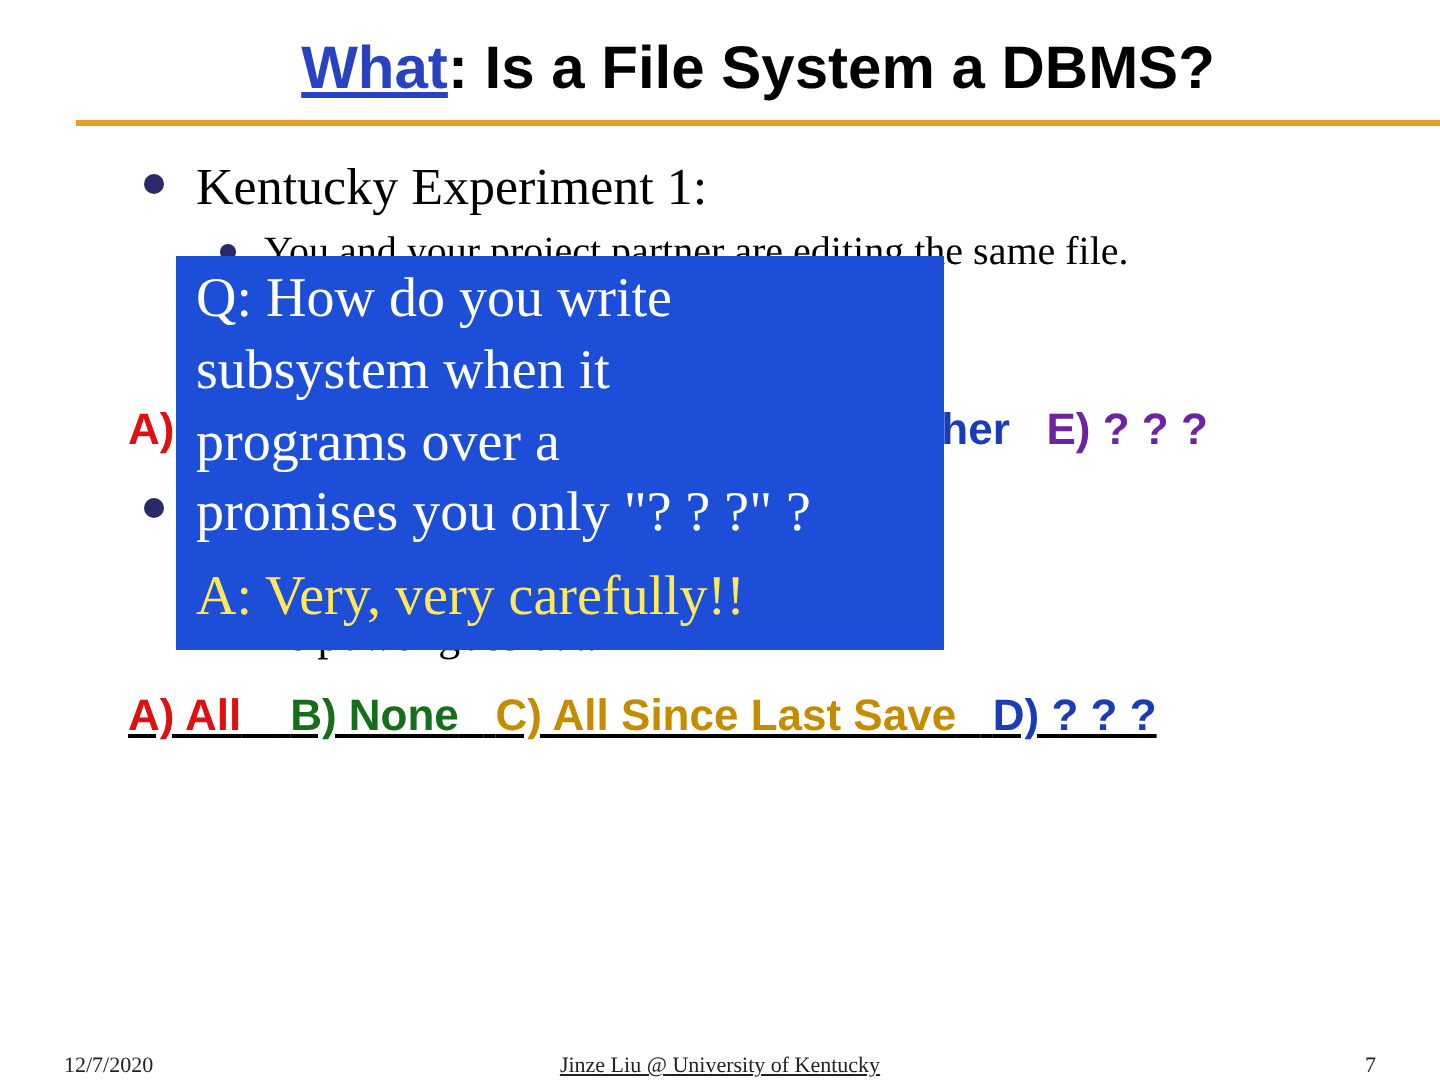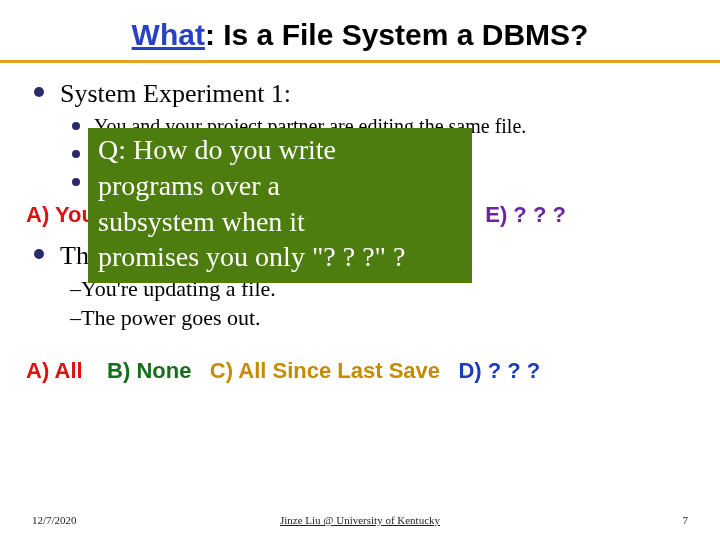--- a/index.html
+++ b/index.html
@@ -10,20 +10,21 @@
     background: #fff;
     font-family: "Times New Roman", Times, serif;
     color: #000;
     overflow: hidden;
   }
   .slide {
     position: relative;
     width: 720px;
     height: 540px;
     box-sizing: border-box;
+    padding-left: 38px;
   }
   .title {
     font-family: Arial, Helvetica, sans-serif;
     font-weight: bold;
     font-size: 30px;
     text-align: center;
     padding: 18px 20px 8px 20px;
   }
   .title .accent {
     color: #2942c2;
@@ -69,34 +70,34 @@
   .ans-a { color: #d11; }
   .ans-b { color: #156e19; }
   .ans-c { color: #c58c00; }
   .ans-d { color: #1a3cb8; }
   .ans-e { color: #6d24a3; }
   .overlay {
     position: absolute;
     left: 88px;
     top: 128px;
     width: 364px;
-    background: #4d7c0f;
+    background: #1d4ed8;
     color: #fff;
     font-size: 28px;
     line-height: 1.28;
     padding: 4px 10px 8px 10px;
     box-shadow: 0 0 0 rgba(0,0,0,0);
   }
   .overlay .ans-line {
     color: #ffe85a;
     margin-top: 6px;
   }
   .footer {
     position: absolute;
-    left: 0; right: 0; bottom: 14px;
+    left: 0; right: 0; bottom: 1px;
     font-size: 11px;
     color: #222;
   }
   .footer .date { position: absolute; left: 32px; bottom: 0; }
   .footer .ctr  { width: 100%; text-align: center; text-decoration: underline; }
   .footer .num  { position: absolute; right: 32px; bottom: 0; }
 </style>
 </head>
 <body>
 
@@ -104,21 +105,21 @@
 
   <div class="title">
     <span class="accent">What</span><span>: Is a File System a DBMS?</span>
   </div>
   <div class="rule"></div>
 
   <div class="body">
 
     <div class="row">
       <div class="bullet1"></div>
-      <div class="lvl1-text">System Experiment 1:</div>
+      <div class="lvl1-text">Kentucky Experiment 1:</div>
     </div>
 
     <div class="row">
       <div class="bullet2"></div>
       <div class="lvl2-text">You and your project partner are editing the same file.</div>
     </div>
     <div class="row">
       <div class="bullet2"></div>
       <div class="lvl2-text">You both save it at the same time.</div>
     </div>
@@ -136,34 +137,35 @@
     </div>
 
     <div class="row">
       <div class="bullet1"></div>
       <div class="lvl1-text">Thought Experiment 2:</div>
     </div>
 
     <div class="dash-row">–<span>You're updating a file.</span></div>
     <div class="dash-row">–<span>The power goes out.</span></div>
 
-    <div class="answers" style="margin-top:25px;">
+    <div class="answers" style="margin-top:12px;text-decoration:underline;">
       <span class="ans ans-a">A) All</span><span class="ans">   </span>
       <span class="ans ans-b">B) None</span><span class="ans">  </span>
       <span class="ans ans-c">C) All Since Last Save</span><span class="ans">  </span>
       <span class="ans ans-d">D) ? ? ?</span>
     </div>
 
   </div>
 
   <div class="overlay">
     <div>Q: How do you write</div>
+    <div>subsystem when it</div>
     <div>programs over a</div>
-    <div>subsystem when it</div>
     <div>promises you only "? ? ?" ?</div>
+    <div class="ans-line">A: Very, very carefully!!</div>
   </div>
 
   <div class="footer">
     <div class="date">12/7/2020</div>
     <div class="ctr">Jinze Liu  @ University of Kentucky</div>
     <div class="num">7</div>
   </div>
 
 </div>
 

